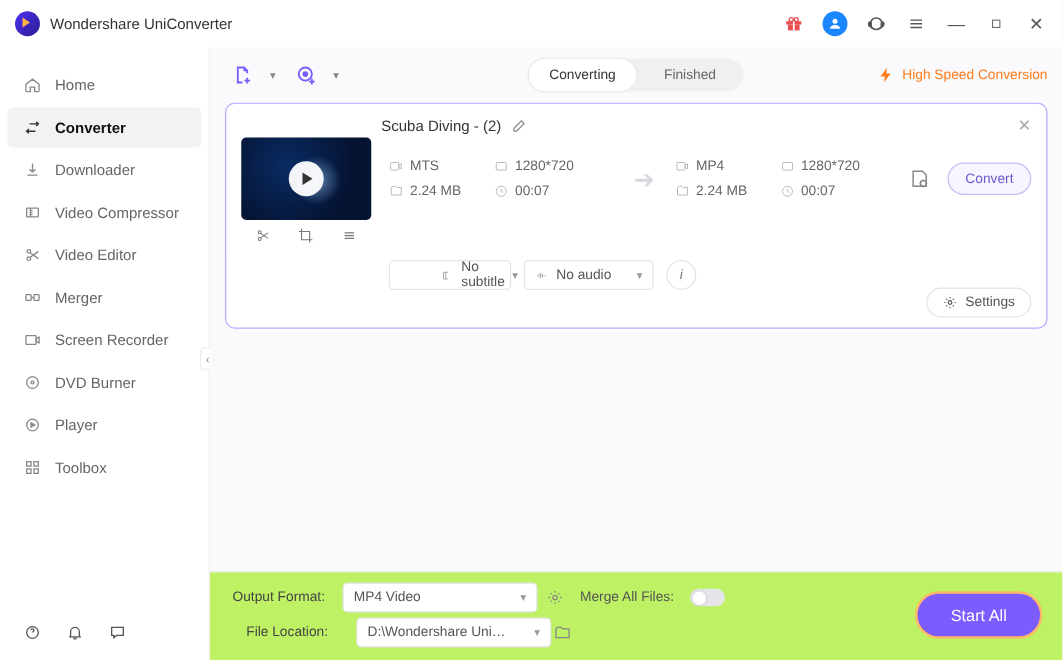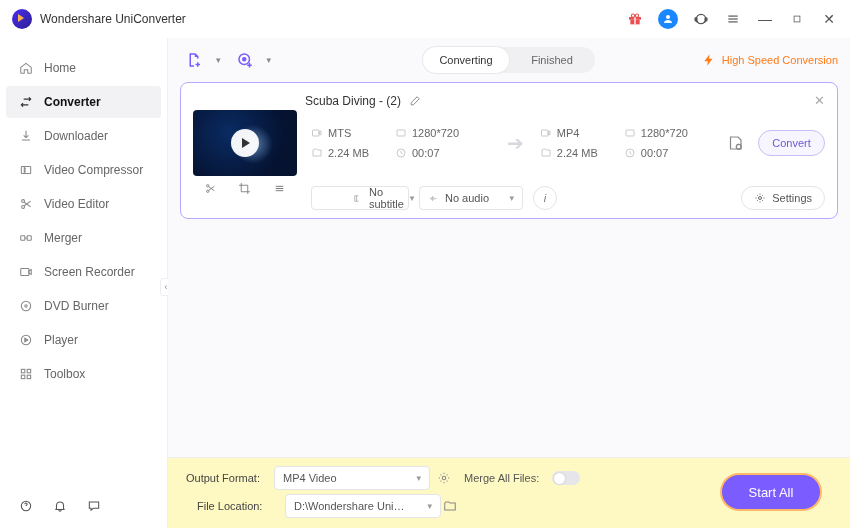--- a/index.html
+++ b/index.html
@@ -54,22 +54,22 @@
 .cell .ic { color: #bbb; }
 .arrow { color: #d8d8df; font-size: 20px; padding: 0 6px; }
 .outset { width: 22px; height: 22px; display: flex; align-items: center; justify-content: center; cursor: pointer; color: #888; margin-left: 6px; }
 .convert-btn { margin-left: 14px; width: 80px; height: 26px; border: 1px solid #c8bdf6; border-radius: 14px; background: #f7f5ff; color: #6b5bd1; font-size: 11px; display: flex; align-items: center; justify-content: center; cursor: pointer; }
 .card-foot { display: flex; align-items: center; gap: 10px; margin-top: 10px; padding-left: 118px; }
 .select { height: 24px; border: 1px solid #e4e4e8; border-radius: 4px; background: #fff; display: flex; align-items: center; padding: 0 8px; font-size: 11px; color: #555; cursor: pointer; gap: 6px; }
 .sel-sub { width: 98px; padding-left: 40px; }
 .sel-aud { width: 104px; }
 .sel-chev { margin-left: auto; font-size: 9px; color: #999; }
 .round-ic { width: 24px; height: 24px; border: 1px solid #e4e4e8; border-radius: 50%; display: flex; align-items: center; justify-content: center; font-size: 11px; color: #777; cursor: pointer; }
-.settings-pill { height: 24px; border: 1px solid #e4e4e8; border-radius: 12px; padding: 0 12px; display: flex; align-items: center; gap: 6px; font-size: 11px; color: #555; cursor: pointer; }
-.footer { border-top: 1px solid #eee; background: #fef9c3; padding: 8px 30px 10px 18px; display: grid; grid-template-columns: 80px 150px 24px 80px 46px 1fr auto; grid-template-rows: 24px 24px; align-items: center; column-gap: 8px; row-gap: 4px; font-size: 11px; color: #555; }
+.settings-pill { height: 24px; border: 1px solid #e4e4e8; border-radius: 12px; padding: 0 12px; display: flex; align-items: center; gap: 6px; font-size: 11px; color: #555; cursor: pointer; margin-top: 44px; }
+.footer { border-top: 1px solid #eee; background: #bef264; padding: 8px 18px 10px 18px; display: grid; grid-template-columns: 80px 150px 24px 80px 46px 1fr auto; grid-template-rows: 24px 24px; align-items: center; column-gap: 8px; row-gap: 4px; font-size: 11px; color: #555; }
 .ftr-label { color: #444; }
 .ftr-select { grid-column: 2 / 3; }
 .ftr-select .select { width: 156px; }
 .ftr-ic { color: #888; cursor: pointer; justify-self: center; }
 .merge-lbl { grid-column: 4 / 5; }
 .toggle { grid-column: 5 / 6; width: 28px; height: 14px; border-radius: 8px; background: #e6e6ea; position: relative; cursor: pointer; }
 .toggle::after { content:""; position:absolute; width:11px; height:11px; border-radius:50%; background:#fff; top:1.5px; left:1.5px; box-shadow: 0 0 2px rgba(0,0,0,0.2); }
 .start-all { grid-row: 1 / 3; grid-column: 7 / 8; width: 98px; height: 34px; border-radius: 18px; background: #7a5cff; color: #fff; font-size: 13px; display: flex; align-items: center; justify-content: center; cursor: pointer; box-shadow: 0 0 0 2px #ffb866; }
 .loc-row { grid-row: 2 / 3; margin-left: 11px; }
 svg { display: block; }

